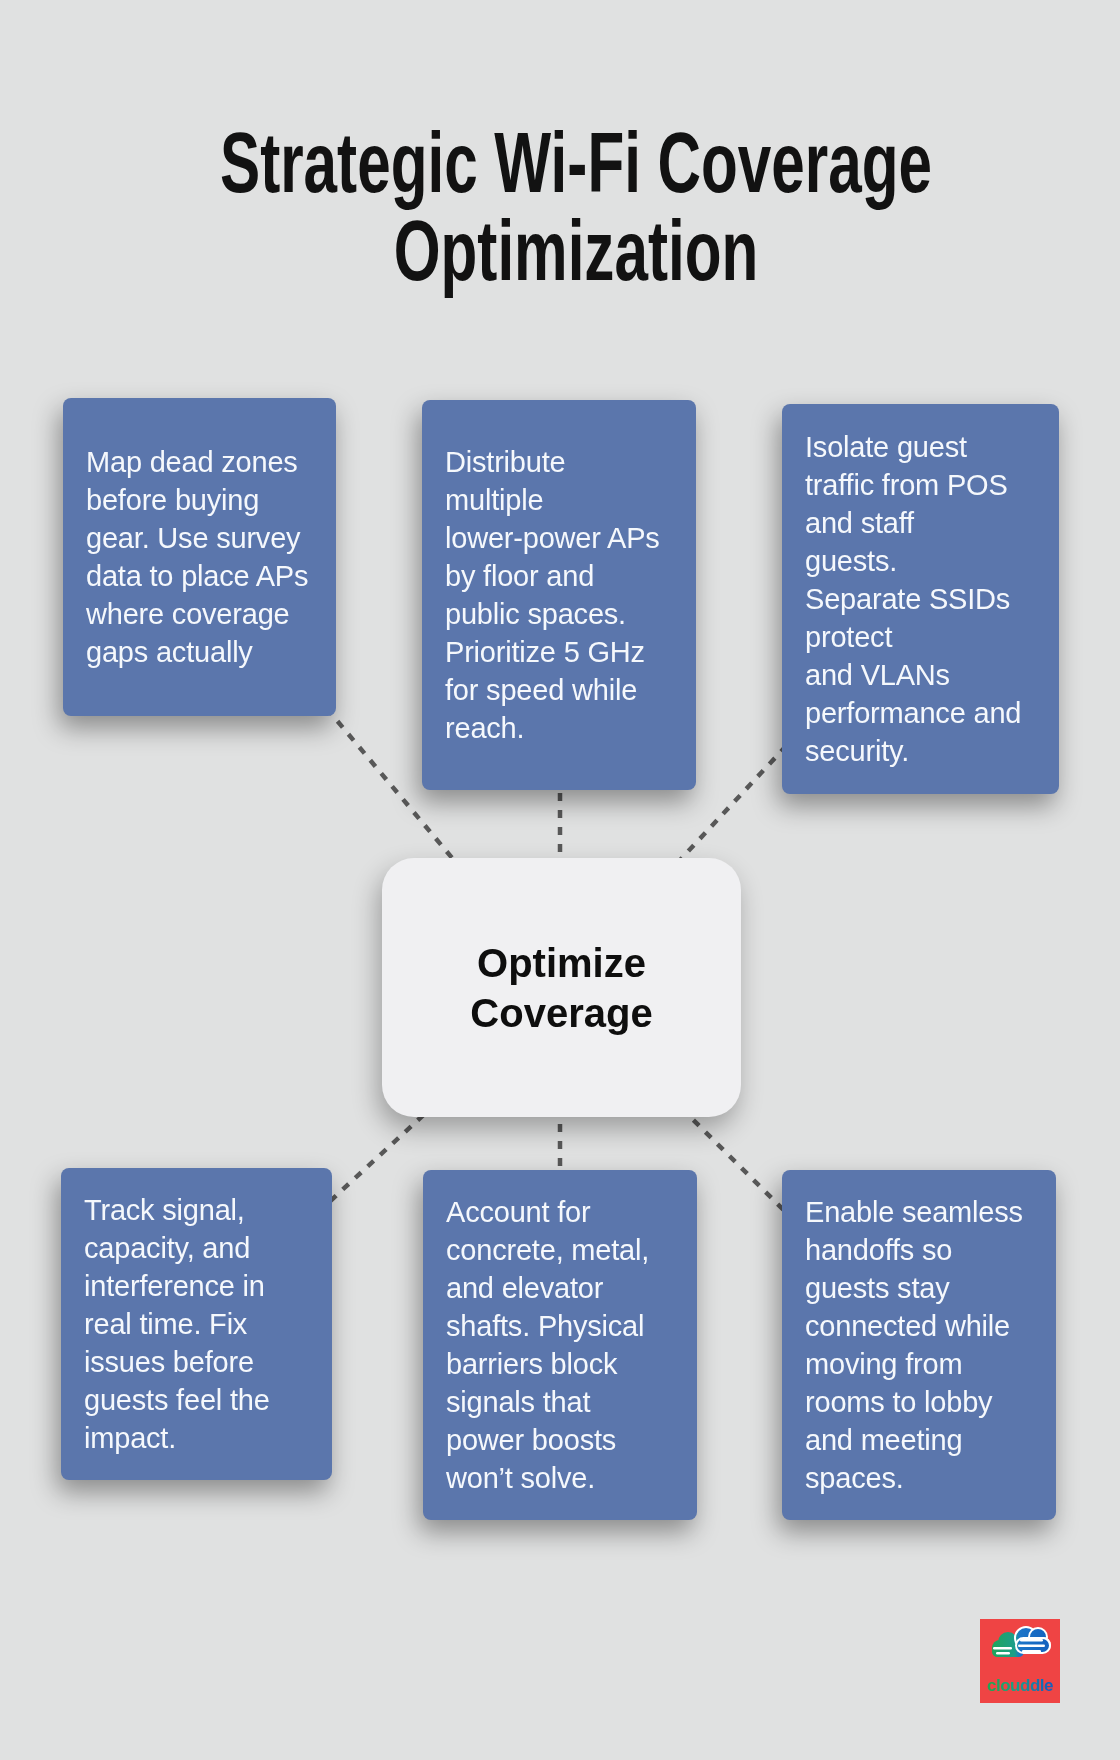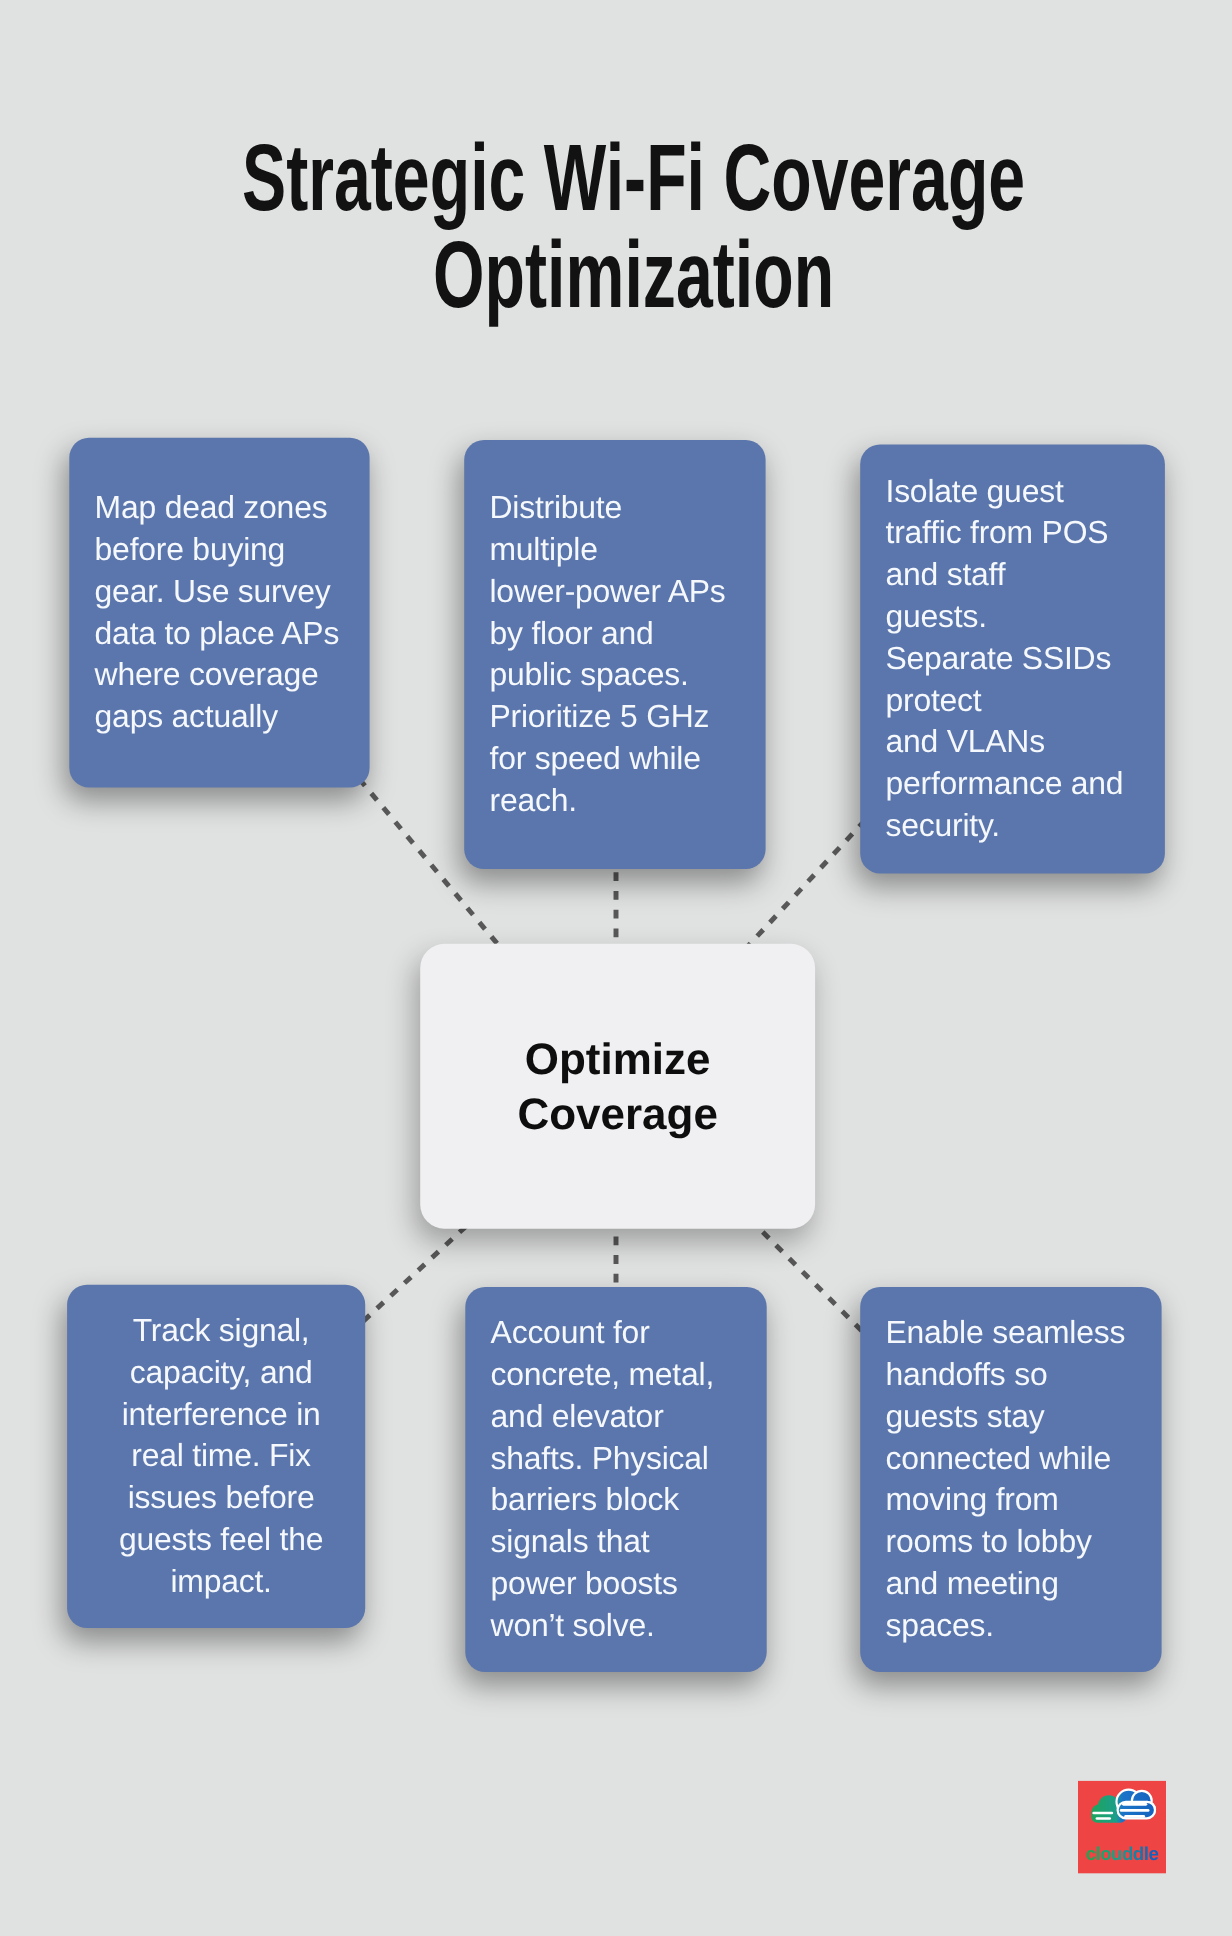--- a/index.html
+++ b/index.html
@@ -22,36 +22,36 @@
   }
   .connectors{position:absolute;left:0;top:0;width:1120px;height:1760px;}
   .connectors line{stroke:var(--connector);stroke-width:4.5;stroke-dasharray:8 9;}
   .title{
     position:absolute;top:102px;left:0;width:100%;margin:16px;
     text-align:center;font-size:86px;line-height:88px;font-weight:bold;
     color:var(--title-text);
   }
   .title .tline{transform:scaleX(0.70);}
   .branch{
-    position:absolute;background:var(--branch-box);border-radius:18px;
+    position:absolute;background:var(--branch-box);border-radius:8px;
     box-shadow:-4px 12px 26px rgba(0,0,0,0.38);
     color:var(--box-text);font-size:29px;line-height:38px;letter-spacing:-0.2px;
     display:flex;flex-direction:column;justify-content:center;
     padding:0 14px 0 23px;box-sizing:border-box;
   }
   .branch .line{white-space:nowrap;}
   #branch-0{left:63px; top:398px; width:273px;height:318px;}
   #branch-1{left:422px;top:400px; width:274px;height:390px;}
   #branch-2{left:782px;top:404px; width:277px;height:390px;}
-  #branch-3{left:61px; top:1168px;width:271px;height:312px;text-align:center;}
+  #branch-3{left:61px; top:1168px;width:271px;height:312px;}
   #branch-4{left:423px;top:1170px;width:274px;height:350px;}
   #branch-5{left:782px;top:1170px;width:274px;height:350px;}
   .center-node{
     position:absolute;left:382px;top:858px;width:359px;height:259px;
-    background:var(--center-box);border-radius:22px;
+    background:var(--center-box);border-radius:32px;
     box-shadow:-4px 12px 26px rgba(0,0,0,0.30);
     display:flex;flex-direction:column;justify-content:center;text-align:center;
     font-weight:bold;font-size:40px;line-height:50px;color:#0e0e0e;
   }
   .logo{
     position:absolute;left:980px;top:1619px;width:80px;height:84px;
     background:#ef4444;
   }
   .logo svg{display:block;}
   .stop-green{stop-color:var(--logo-green);}

